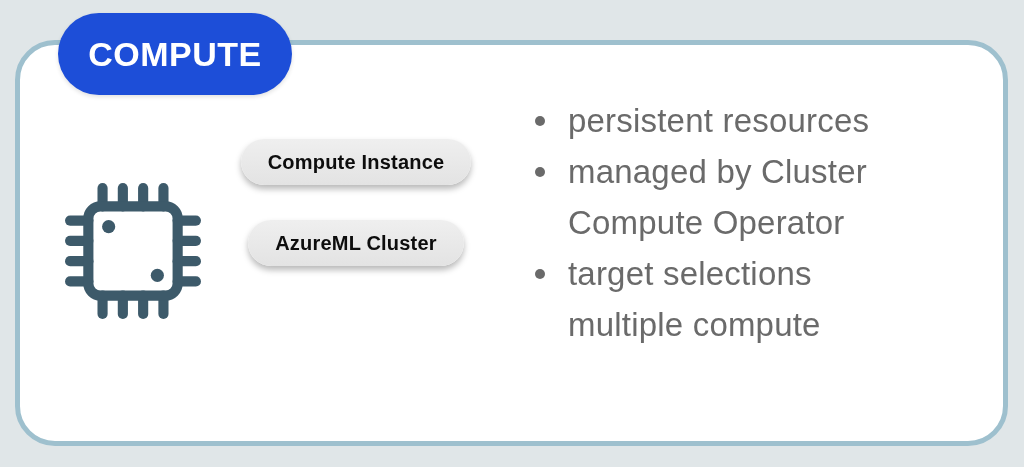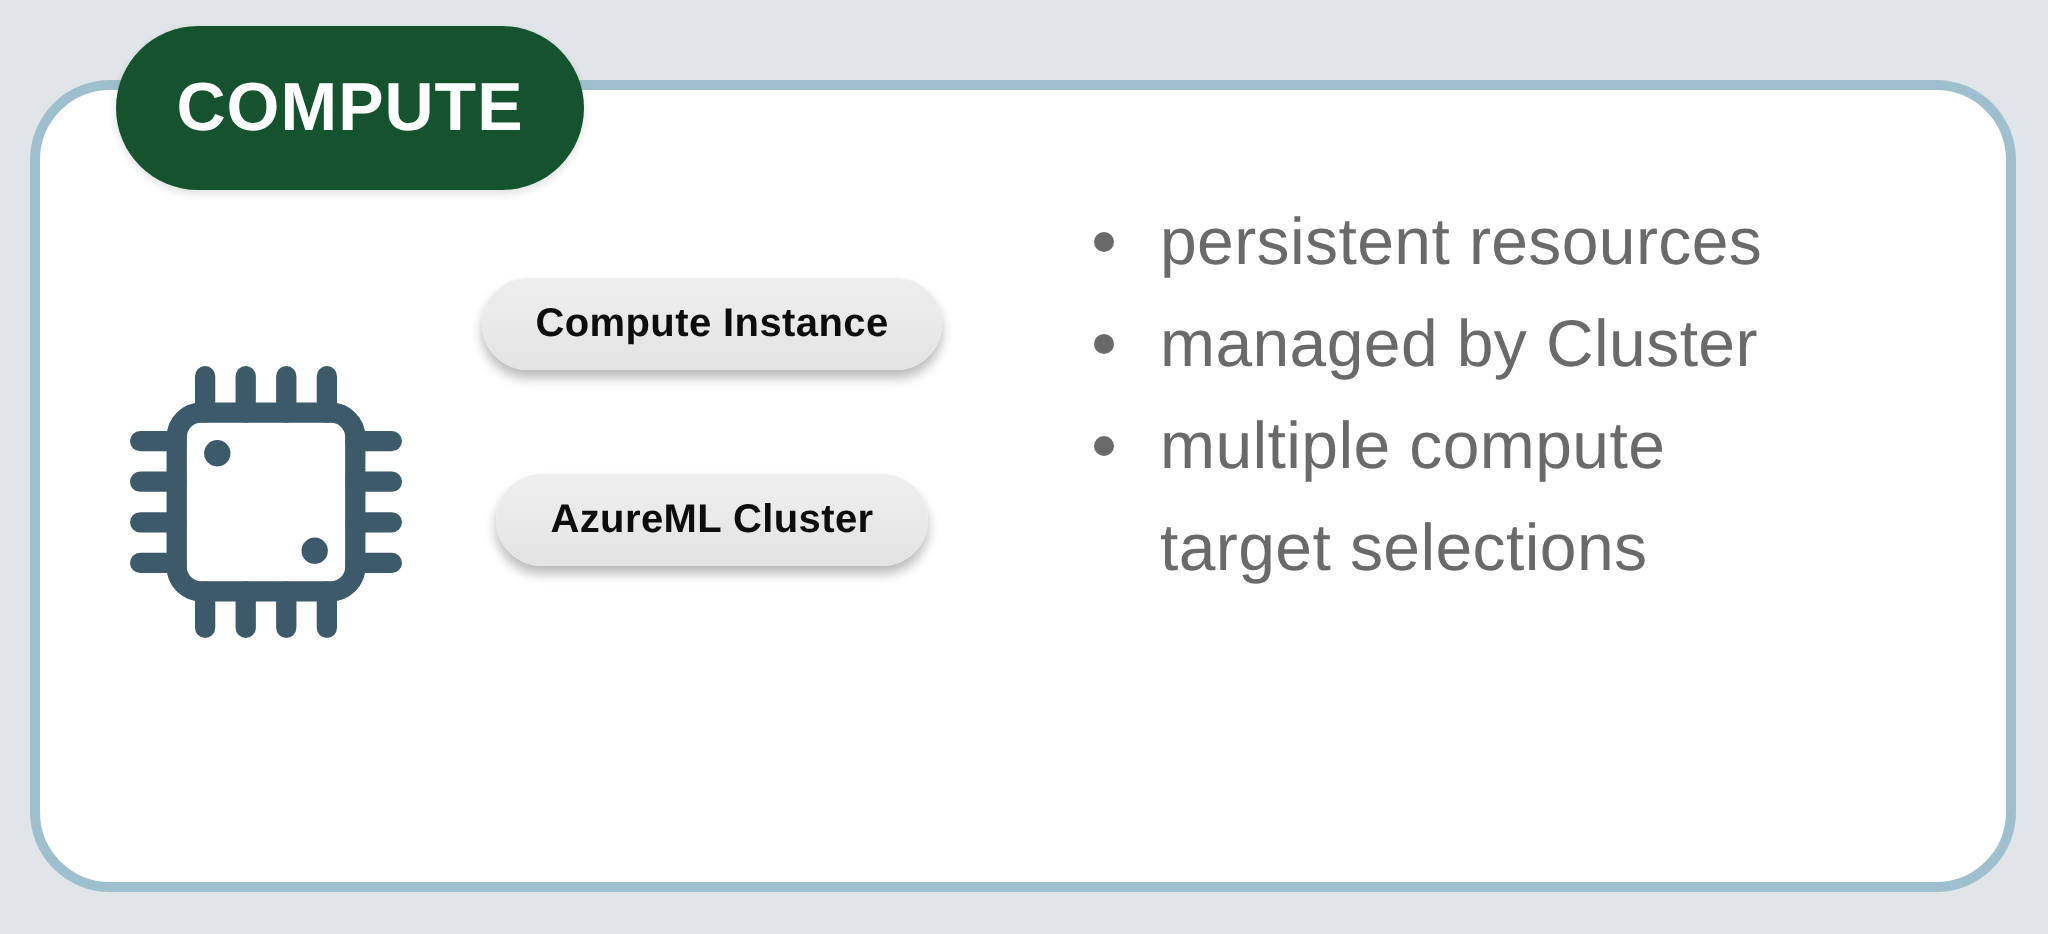--- a/index.html
+++ b/index.html
@@ -24,21 +24,21 @@
     background: #ffffff;
     border: 5px solid #9ec0ce;
     border-radius: 40px;
   }
   .badge {
     position: absolute;
     left: 58px;
     top: 13px;
     width: 234px;
     height: 82px;
-    background: #14532d;
+    background: #1d4ed8;
     border-radius: 41px;
     display: flex;
     align-items: center;
     justify-content: center;
     color: #ffffff;
     font-size: 34px;
     font-weight: bold;
     letter-spacing: 0.5px;
     z-index: 2;
     box-shadow: 0 2px 4px rgba(0,0,0,0.12);
@@ -52,41 +52,41 @@
     z-index: 1;
   }
   .pill-stack {
     position: absolute;
     left: 234px;
     top: 139px;
     width: 244px;
     display: flex;
     flex-direction: column;
     align-items: center;
-    gap: 52px;
+    gap: 35px;
     z-index: 1;
   }
   .pill {
     height: 46px;
     border-radius: 23px;
     display: inline-flex;
     align-items: center;
     justify-content: center;
     padding: 0 27px;
     white-space: nowrap;
     background: linear-gradient(180deg, #efefef 0%, #e3e3e3 100%);
     box-shadow: 0 4px 6px rgba(0,0,0,0.28);
     color: #0d0d0d;
     font-size: 20px;
     font-weight: bold;
     letter-spacing: 0.2px;
   }
   .bullet-list {
     position: absolute;
-    left: 540px;
+    left: 528px;
     top: 95px;
     width: 450px;
     margin: 0;
     padding: 0;
     list-style: none;
     z-index: 1;
   }
   .bullet-list li {
     position: relative;
     padding-left: 40px;
@@ -155,18 +155,19 @@
     <span>AzureML Cluster</span>
   </div>
 </div>
 
 <ul class="bullet-list">
   <li>
     <span class="bullet-line">persistent resources</span>
   </li>
   <li>
     <span class="bullet-line">managed by Cluster</span>
+    <span class="bullet-line">Compute Operator</span>
   </li>
   <li>
+    <span class="bullet-line">target selections</span>
     <span class="bullet-line">multiple compute</span>
-    <span class="bullet-line">target selections</span>
   </li>
 </ul>
 
 </body></html>

